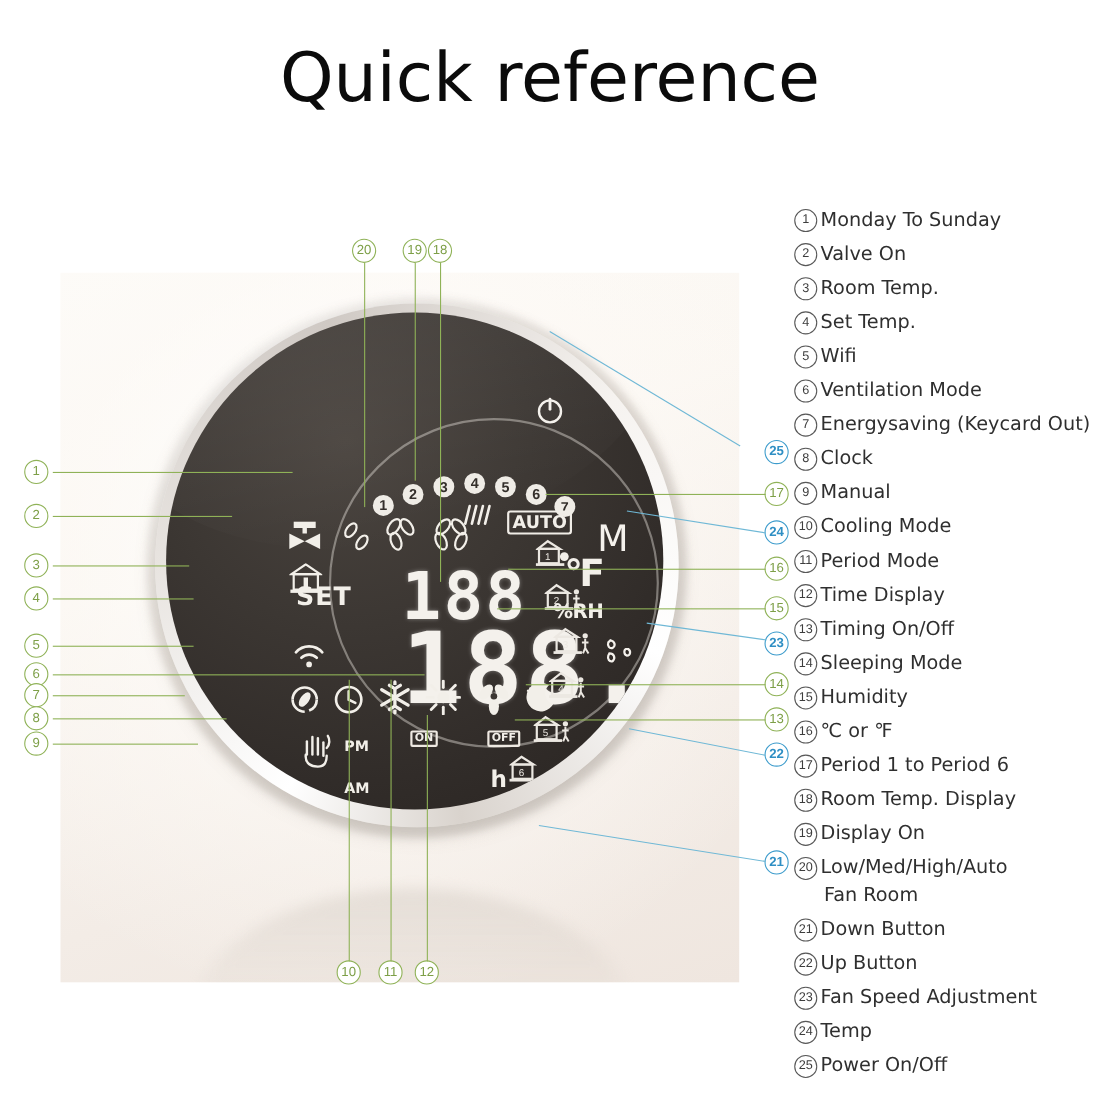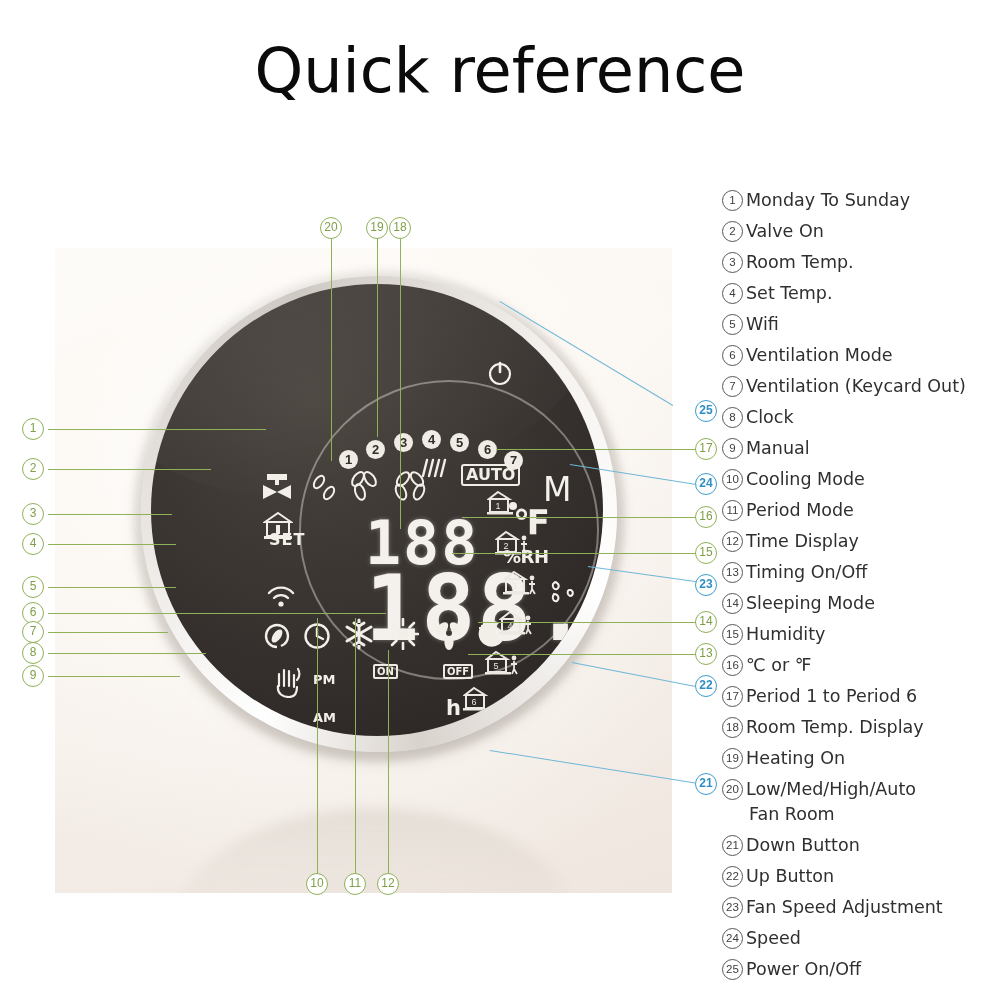--- a/index.html
+++ b/index.html
@@ -93,21 +93,21 @@
     text-shadow:0 0 4px rgba(255,255,255,0.35);
   }
   .bigdigits2{
     position:absolute;left:214px;top:288px;
     font-size:90px;letter-spacing:2px;line-height:74px;
     text-shadow:0 0 4px rgba(255,255,255,0.35);
   }
   .unitF{position:absolute;left:362px;top:218px;font-size:34px;font-weight:700;}
   .degdot{position:absolute;left:358px;top:218px;width:8px;height:8px;border-radius:50%;background:#f2efe9;}
   .rh{position:absolute;left:352px;top:262px;font-size:18px;font-weight:700;letter-spacing:-0.5px;}
-  .settxt{position:absolute;left:118px;top:246px;font-size:16px;font-weight:700;letter-spacing:1px;}
+  .settxt{position:absolute;left:118px;top:246px;font-size:23px;font-weight:700;letter-spacing:1px;}
   .autobox{
     position:absolute;left:310px;top:180px;
     border:2px solid #f0ede7;border-radius:3px;padding:1px 3px;
     font-size:16px;font-weight:700;letter-spacing:0px;line-height:16px;
   }
   .onbox,.offbox{
     position:absolute;border:2px solid #eee9e2;border-radius:2px;
     font-size:10px;font-weight:700;padding:0 2px;line-height:11px;margin-left:16px;
   }
   .ampm{position:absolute;font-size:13px;font-weight:700;}
@@ -485,21 +485,21 @@
       <div class="ltext">Wifi</div>
       </div>
 
     <div class="lrow" style="top:155px">
       <div class="lcirc">6</div>
       <div class="ltext">Ventilation Mode</div>
       </div>
 
     <div class="lrow" style="top:186px">
       <div class="lcirc">7</div>
-      <div class="ltext">Ventilation (Keycard Out)</div>
+      <div class="ltext">Energysaving (Keycard Out)</div>
       </div>
 
     <div class="lrow" style="top:217px">
       <div class="lcirc">8</div>
       <div class="ltext">Clock</div>
       </div>
 
     <div class="lrow" style="top:248px">
       <div class="lcirc">9</div>
       <div class="ltext">Manual</div>
@@ -545,21 +545,21 @@
       <div class="ltext">Period 1 to Period 6</div>
       </div>
 
     <div class="lrow" style="top:527px">
       <div class="lcirc">18</div>
       <div class="ltext">Room Temp. Display</div>
       </div>
 
     <div class="lrow" style="top:558px">
       <div class="lcirc">19</div>
-      <div class="ltext">Heating On</div>
+      <div class="ltext">Display On</div>
       </div>
 
     <div class="lrow" style="top:589px">
       <div class="lcirc">20</div>
       <div class="ltext">Low/Med/High/Auto</div>
       </div>
     <div class="ltext2" style="top:614px">Fan Room</div>
 
     <div class="lrow" style="top:645px">
       <div class="lcirc">21</div>
@@ -571,21 +571,21 @@
       <div class="ltext">Up Button</div>
       </div>
 
     <div class="lrow" style="top:707px">
       <div class="lcirc">23</div>
       <div class="ltext">Fan Speed Adjustment</div>
       </div>
 
     <div class="lrow" style="top:738px">
       <div class="lcirc">24</div>
-      <div class="ltext">Speed</div>
+      <div class="ltext">Temp</div>
       </div>
 
     <div class="lrow" style="top:769px">
       <div class="lcirc">25</div>
       <div class="ltext">Power On/Off</div>
       </div>
 
   </div>
 </div>
 

